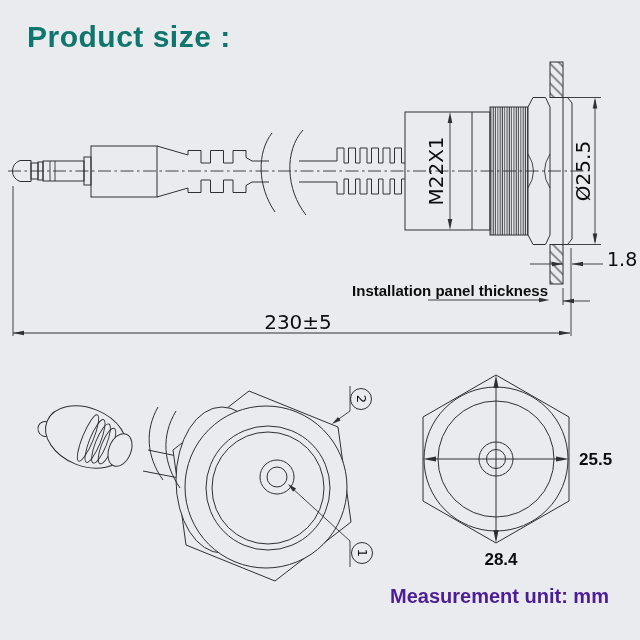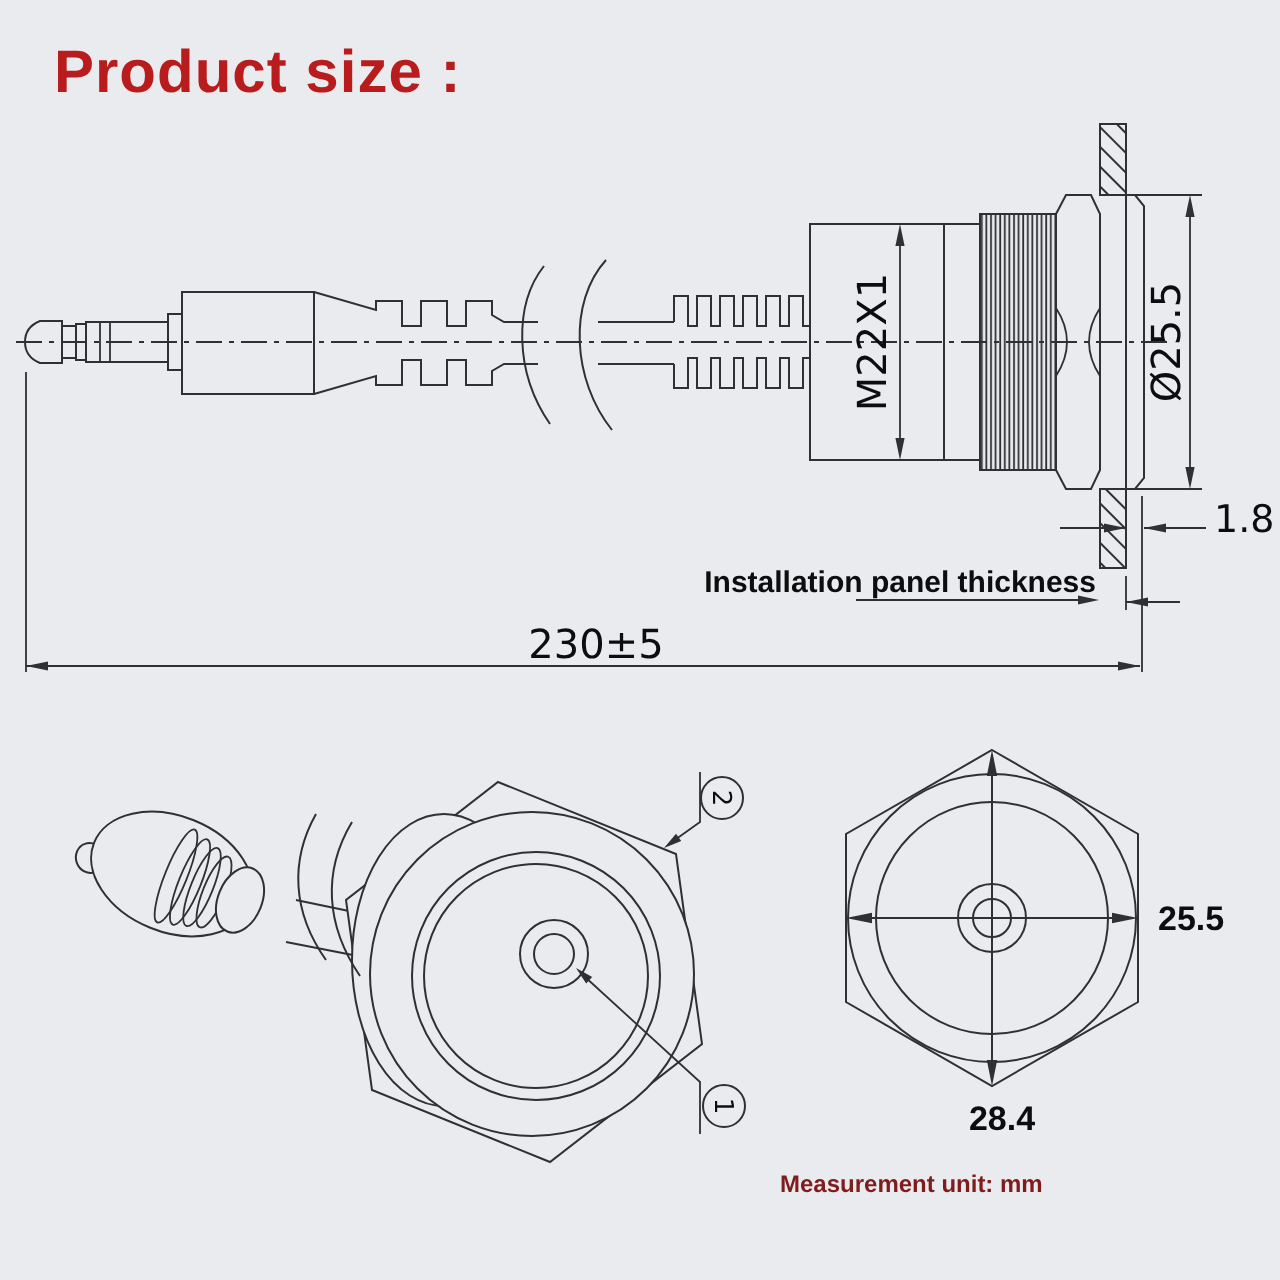--- a/index.html
+++ b/index.html
@@ -4,25 +4,25 @@
 <style>
   html,body{margin:0;padding:0;}
   body{
     width:640px;height:640px;position:relative;overflow:hidden;
     background:#e9ebee;
     font-family:"Liberation Sans", sans-serif;
     color:#0c0d0e;
   }
   .title{
     position:absolute;left:27px;top:20px;
-    font-size:30px;font-weight:bold;letter-spacing:.5px;color:#b91c1c;
+    font-size:30px;font-weight:bold;letter-spacing:.5px;color:#0f766e;
   }
   .footer-note{
     position:absolute;left:390px;top:585px;
-    font-size:12px;font-weight:bold;color:#7f1d1d;
+    font-size:20px;font-weight:bold;color:#4c1d95;
   }
   svg{position:absolute;left:0;top:0;}
   .ln{stroke:#2e3033;stroke-width:1;fill:none;}
   .ln-thin{stroke:#2e3033;stroke-width:0.9;fill:none;}
   .fillbg{fill:#e9ebee;stroke:#2e3033;stroke-width:1;}
   .arrow{fill:#2e3033;stroke:none;}
   .dimtxt{font-family:"DejaVu Sans", sans-serif;font-size:20px;fill:#0c0d0e;}
   .dimtxt-sm{font-family:"DejaVu Sans", sans-serif;font-size:19px;fill:#0c0d0e;}
   .boldtxt{font-family:"Liberation Sans", sans-serif;font-weight:bold;font-size:17px;fill:#0c0d0e;}
   .lbltxt{font-family:"Liberation Sans", sans-serif;font-weight:bold;font-size:15px;fill:#0c0d0e;}

